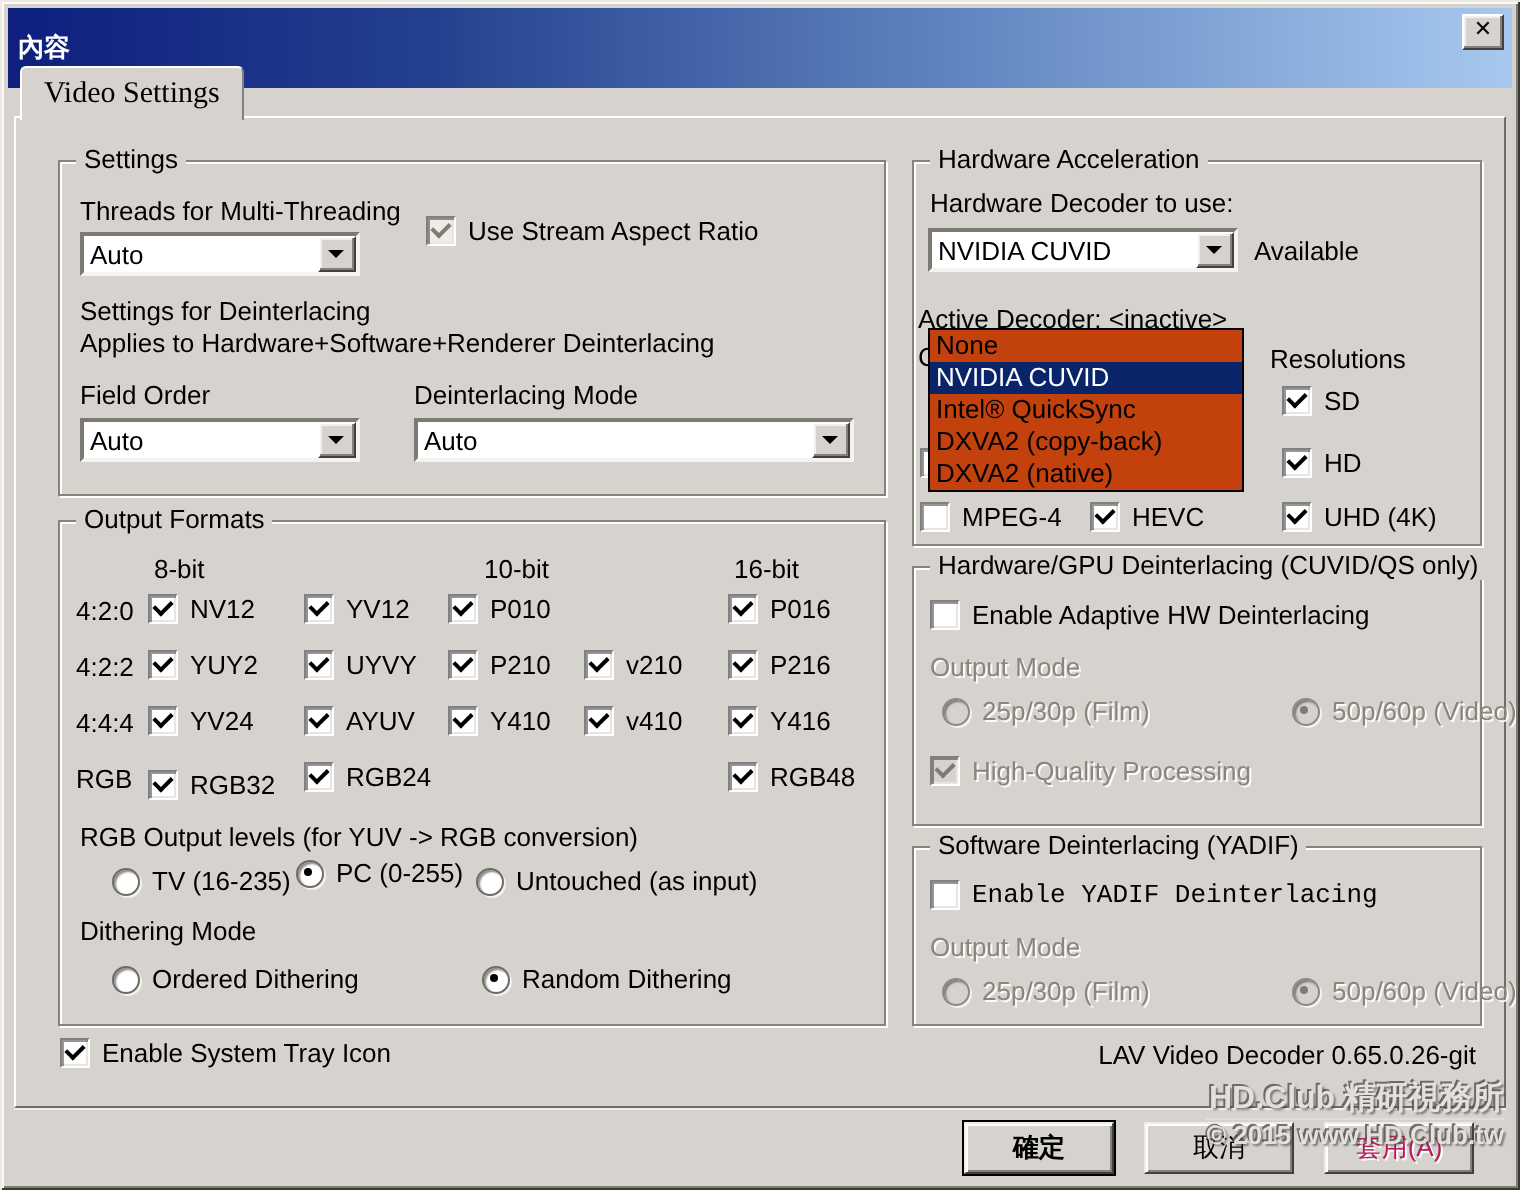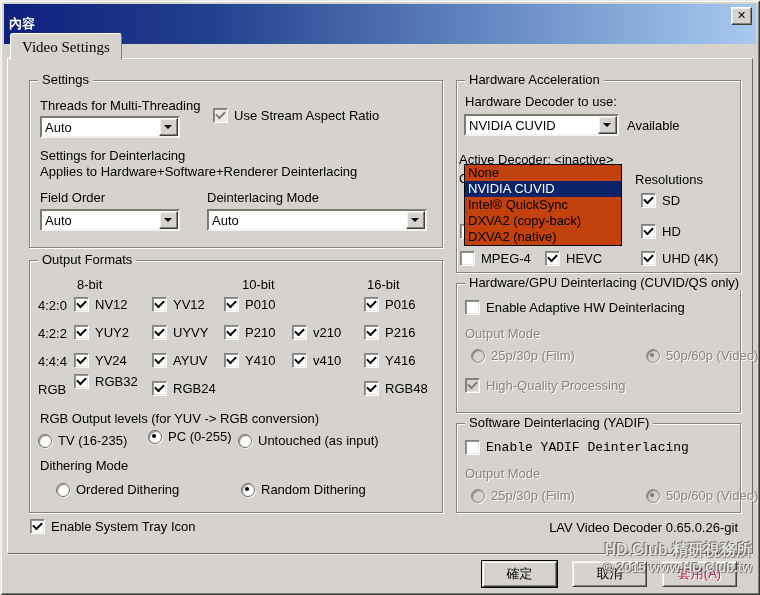--- a/index.html
+++ b/index.html
@@ -182,35 +182,35 @@
       </div>
     <div class="citem" style="left:262px;top:92px;">
         <span class="cb" data-checked="true"></span>
         <span class="lbl">v410</span>
       </div>
     <div class="citem" style="left:334px;top:92px;">
         <span class="cb" data-checked="true"></span>
         <span class="lbl">Y416</span>
       </div>
 
-    <div class="citem" style="left:44px;top:113px;">
+    <div class="citem" style="left:44px;top:124px;">
         <span class="cb" data-checked="true"></span>
         <span class="lbl">RGB32</span>
       </div>
     <div class="citem" style="left:122px;top:120px;">
         <span class="cb" data-checked="true"></span>
         <span class="lbl">RGB24</span>
       </div>
     <div class="citem" style="left:334px;top:120px;">
         <span class="cb" data-checked="true"></span>
         <span class="lbl">RGB48</span>
       </div>
 
     <span class="lab" style="left:10px;top:150px;">RGB Output levels (for YUV -&gt; RGB conversion)</span>
-    <div class="ritem" style="left:8px;top:172px;text-align:right;">
+    <div class="ritem" style="left:26px;top:172px;text-align:right;">
         <span class="rad" data-on="false"></span>
         <span class="lbl">TV (16-235)</span>
       </div>
     <div class="ritem" style="left:118px;top:168px;">
         <span class="rad" data-on="true"></span>
         <span class="lbl">PC (0-255)</span>
       </div>
     <div class="ritem" style="left:208px;top:172px;">
         <span class="rad" data-on="false"></span>
         <span class="lbl">Untouched (as input)</span>
@@ -316,21 +316,21 @@
       </div>
   </div>
 
   <div class="citem" style="left:22px;top:460px;">
       <span class="cb" data-checked="true"></span>
       <span class="lbl">Enable System Tray Icon</span>
     </div>
   <span class="lab" style="right:14px;top:461px;">LAV Video Decoder 0.65.0.26-git</span>
 </div>
 
-<div class="btn default" style="left:482px;">確定</div>
+<div class="btn default" style="left:482px;font-weight:bold;">確定</div>
 <div class="btn" style="left:572px;">取消</div>
 <div class="btn disabled" style="left:662px;">套用(A)</div>
 
 <div class="watermark">
   <div class="l1">HD.Club 精研視務所</div>
   <div class="l2">© 2015  www.HD.Club.tw</div>
 </div>
 
 <div class="frame"></div>
 

